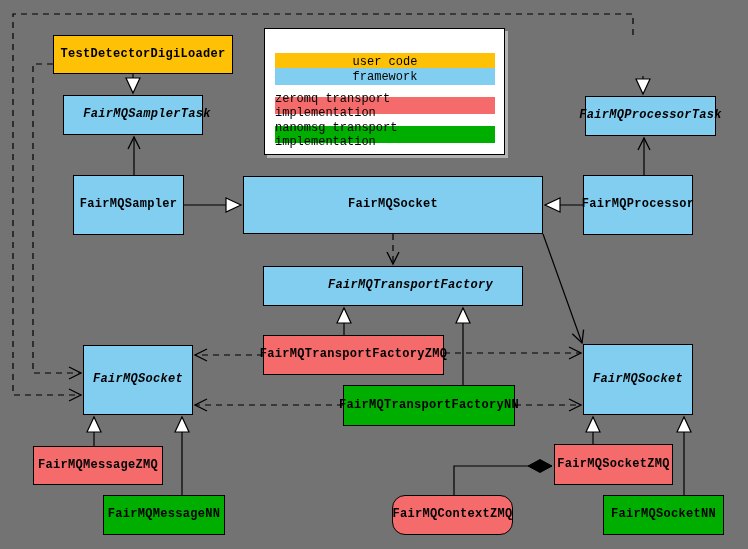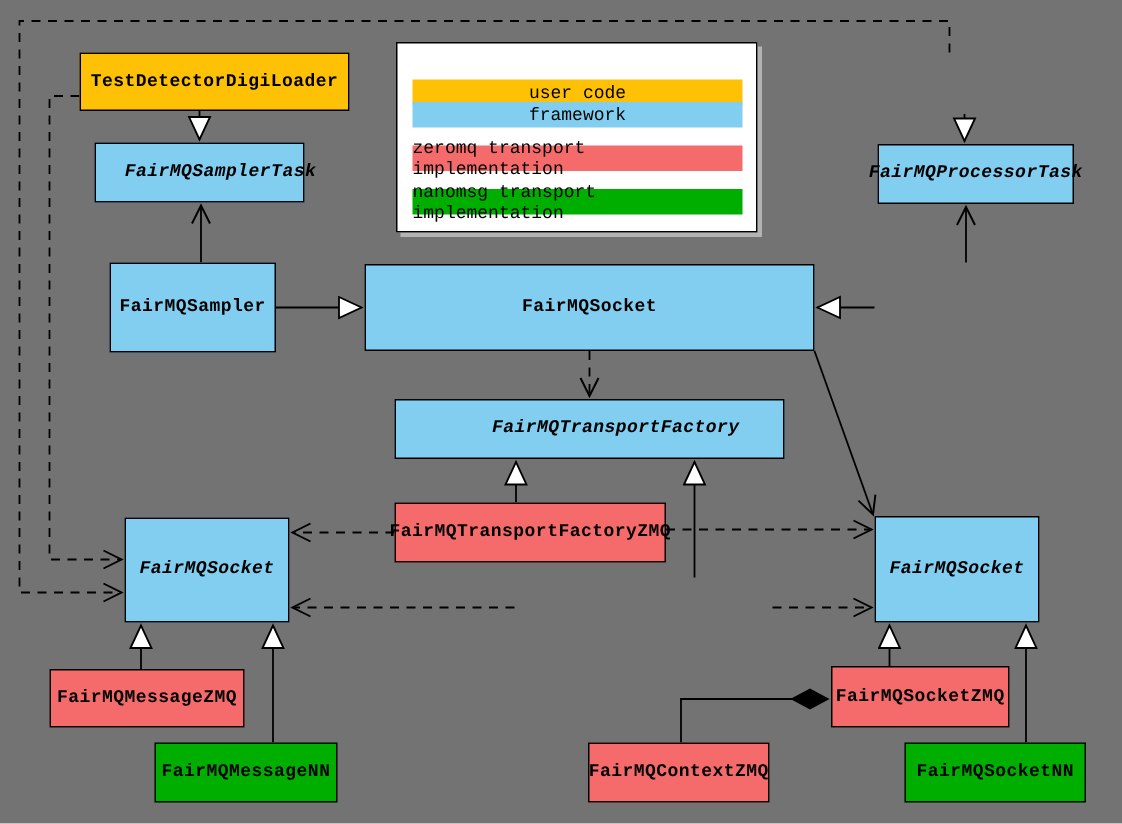--- a/index.html
+++ b/index.html
@@ -34,21 +34,21 @@
   .n-processor{left:583px;top:175px;width:110px;height:60px;}
   .n-transportFactory{left:263px;top:266px;width:260px;height:40px;padding-left:35px;}
   .n-transportFactoryZMQ{left:263px;top:335px;width:181px;height:40px;}
   .n-transportFactoryNN{left:343px;top:385px;width:172px;height:41px;}
   .n-message{left:83px;top:345px;width:110px;height:70px;}
   .n-socket{left:583px;top:344px;width:110px;height:71px;}
   .n-messageZMQ{left:33px;top:446px;width:130px;height:39px;}
   .n-messageNN{left:103px;top:495px;width:122px;height:40px;}
   .n-socketZMQ{left:554px;top:444px;width:119px;height:41px;}
   .n-socketNN{left:603px;top:495px;width:121px;height:40px;}
-  .n-contextZMQ{left:392px;top:495px;width:121px;height:40px;}
+  .n-contextZMQ{left:392px;top:495px;width:121px;height:40px;border-radius:13px;}
 
   .legend{
     position:absolute;left:264px;top:28px;width:241px;height:127px;
     background:#fff;border:1px solid #000;box-sizing:border-box;
     box-shadow:3px 3px 0 #b3b3b3;
   }
   .legend-bar{
     position:absolute;left:10px;width:220px;height:17px;
     display:flex;align-items:center;justify-content:center;
     font-size:12px;font-weight:normal;color:#000;
@@ -100,22 +100,24 @@
     <path d="M633,35 L633,14 L13,14 L13,395 L81,395" stroke="#000" stroke-width="1.2" fill="none" stroke-dasharray="6 5" marker-end="url(#mOpen)"></path>
 
     <path d="M454,495 L454,466 L552,466" stroke="#000" stroke-width="1.2" fill="none" marker-end="url(#mDiamond)"></path>
   </svg>
 
   <div class="node cat-user n-digiLoader">TestDetectorDigiLoader</div>
   <div class="node cat-frame abstract n-samplerTask">FairMQSamplerTask</div>
   <div class="node cat-frame abstract n-processorTask">FairMQProcessorTask</div>
   <div class="node cat-frame n-sampler">FairMQSampler</div>
   <div class="node cat-frame n-device">FairMQSocket</div>
+  <div class="node cat-frame n-processor">FairMQProcessor</div>
   <div class="node cat-frame abstract n-transportFactory">FairMQTransportFactory</div>
   <div class="node cat-zmq n-transportFactoryZMQ">FairMQTransportFactoryZMQ</div>
+  <div class="node cat-nn n-transportFactoryNN">FairMQTransportFactoryNN</div>
   <div class="node cat-frame abstract n-message">FairMQSocket</div>
   <div class="node cat-frame abstract n-socket">FairMQSocket</div>
   <div class="node cat-zmq n-messageZMQ">FairMQMessageZMQ</div>
   <div class="node cat-nn n-messageNN">FairMQMessageNN</div>
   <div class="node cat-zmq n-socketZMQ">FairMQSocketZMQ</div>
   <div class="node cat-nn n-socketNN">FairMQSocketNN</div>
   <div class="node cat-zmq n-contextZMQ">FairMQContextZMQ</div>
 
   <div class="legend">
     <div class="legend-bar lg-0">user code</div>

